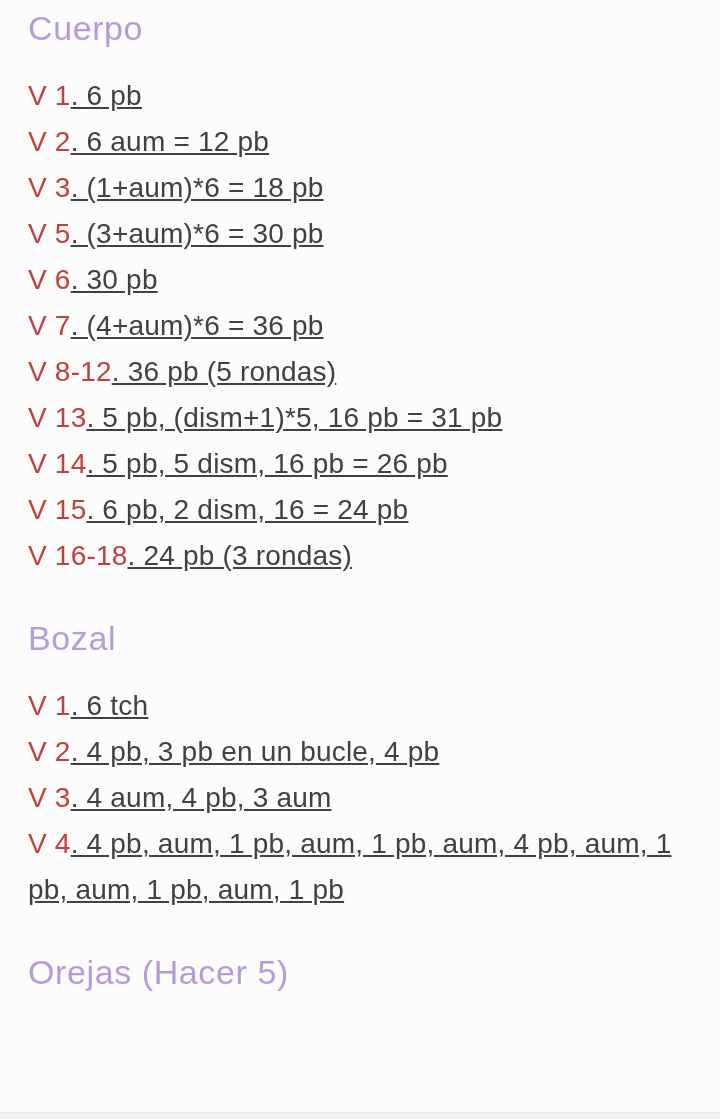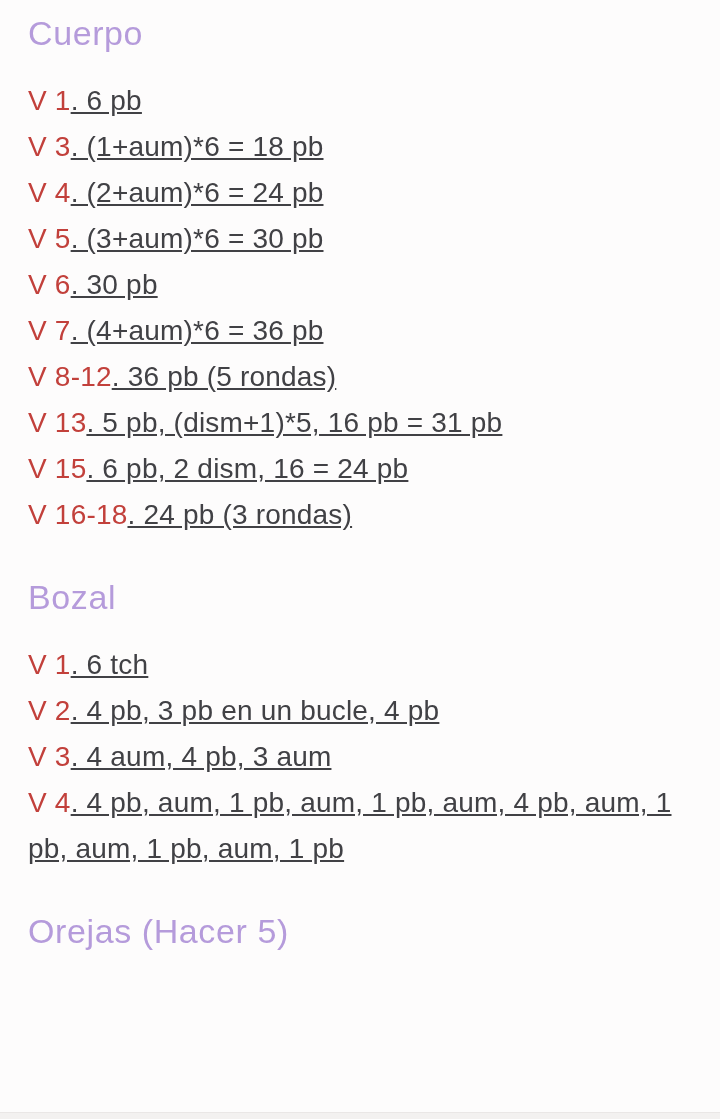--- a/index.html
+++ b/index.html
@@ -13,21 +13,21 @@
   body {
     width: 720px;
     height: 1119px;
     background: var(--page-bg);
     font-family: "Liberation Sans", sans-serif;
     color: var(--body-color);
     position: relative;
     overflow: hidden;
   }
   .doc {
-    padding: 8px 26px 0 28px;
+    padding: 3px 26px 0 28px;
   }
   .section-heading {
     font-size: 34px;
     line-height: 50px;
     font-weight: 400;
     letter-spacing: 0.6px;
     color: var(--heading-color);
     margin: 34px 0 20px 0;
   }
   .section-heading:first-child {
@@ -57,27 +57,28 @@
     background: #f3f1f0;
     border-top: 1px solid #eae7e6;
   }
 </style>
 </head>
 <body>
 
 <main class="doc">
     <h2 class="section-heading">Cuerpo</h2>
     <p class="pattern-row"><span class="row-number">V 1</span><span class="row-instruction">. 6 pb</span></p>
+    <p class="pattern-row"><span class="row-number">V 2</span><span class="row-instruction">. 6 aum = 12 pb</span></p>
     <p class="pattern-row"><span class="row-number">V 3</span><span class="row-instruction">. (1+aum)*6 = 18 pb</span></p>
-    <p class="pattern-row"><span class="row-number">V 4</span><span class="row-instruction">. (2+aum)*6 = 24 pb</span></p>
     <p class="pattern-row"><span class="row-number">V 5</span><span class="row-instruction">. (3+aum)*6 = 30 pb</span></p>
     <p class="pattern-row"><span class="row-number">V 6</span><span class="row-instruction">. 30 pb</span></p>
     <p class="pattern-row"><span class="row-number">V 7</span><span class="row-instruction">. (4+aum)*6 = 36 pb</span></p>
     <p class="pattern-row"><span class="row-number">V 8-12</span><span class="row-instruction">. 36 pb (5 rondas)</span></p>
     <p class="pattern-row"><span class="row-number">V 13</span><span class="row-instruction">. 5 pb, (dism+1)*5, 16 pb = 31 pb</span></p>
+    <p class="pattern-row"><span class="row-number">V 14</span><span class="row-instruction">. 5 pb, 5 dism, 16 pb = 26 pb</span></p>
     <p class="pattern-row"><span class="row-number">V 15</span><span class="row-instruction">. 6 pb, 2 dism, 16 = 24 pb</span></p>
     <p class="pattern-row"><span class="row-number">V 16-18</span><span class="row-instruction">. 24 pb (3 rondas)</span></p>
     <h2 class="section-heading">Bozal</h2>
     <p class="pattern-row"><span class="row-number">V 1</span><span class="row-instruction">. 6 tch</span></p>
     <p class="pattern-row"><span class="row-number">V 2</span><span class="row-instruction">. 4 pb, 3 pb en un bucle, 4 pb</span></p>
     <p class="pattern-row"><span class="row-number">V 3</span><span class="row-instruction">. 4 aum, 4 pb, 3 aum</span></p>
     <p class="pattern-row"><span class="row-number">V 4</span><span class="row-instruction">. 4 pb, aum, 1 pb, aum, 1 pb, aum, 4 pb, aum, 1 pb, aum, 1 pb, aum, 1 pb</span></p>
     <h2 class="section-heading">Orejas (Hacer 5)</h2>
   </main>
 <div class="page-bottom-divider"></div>

